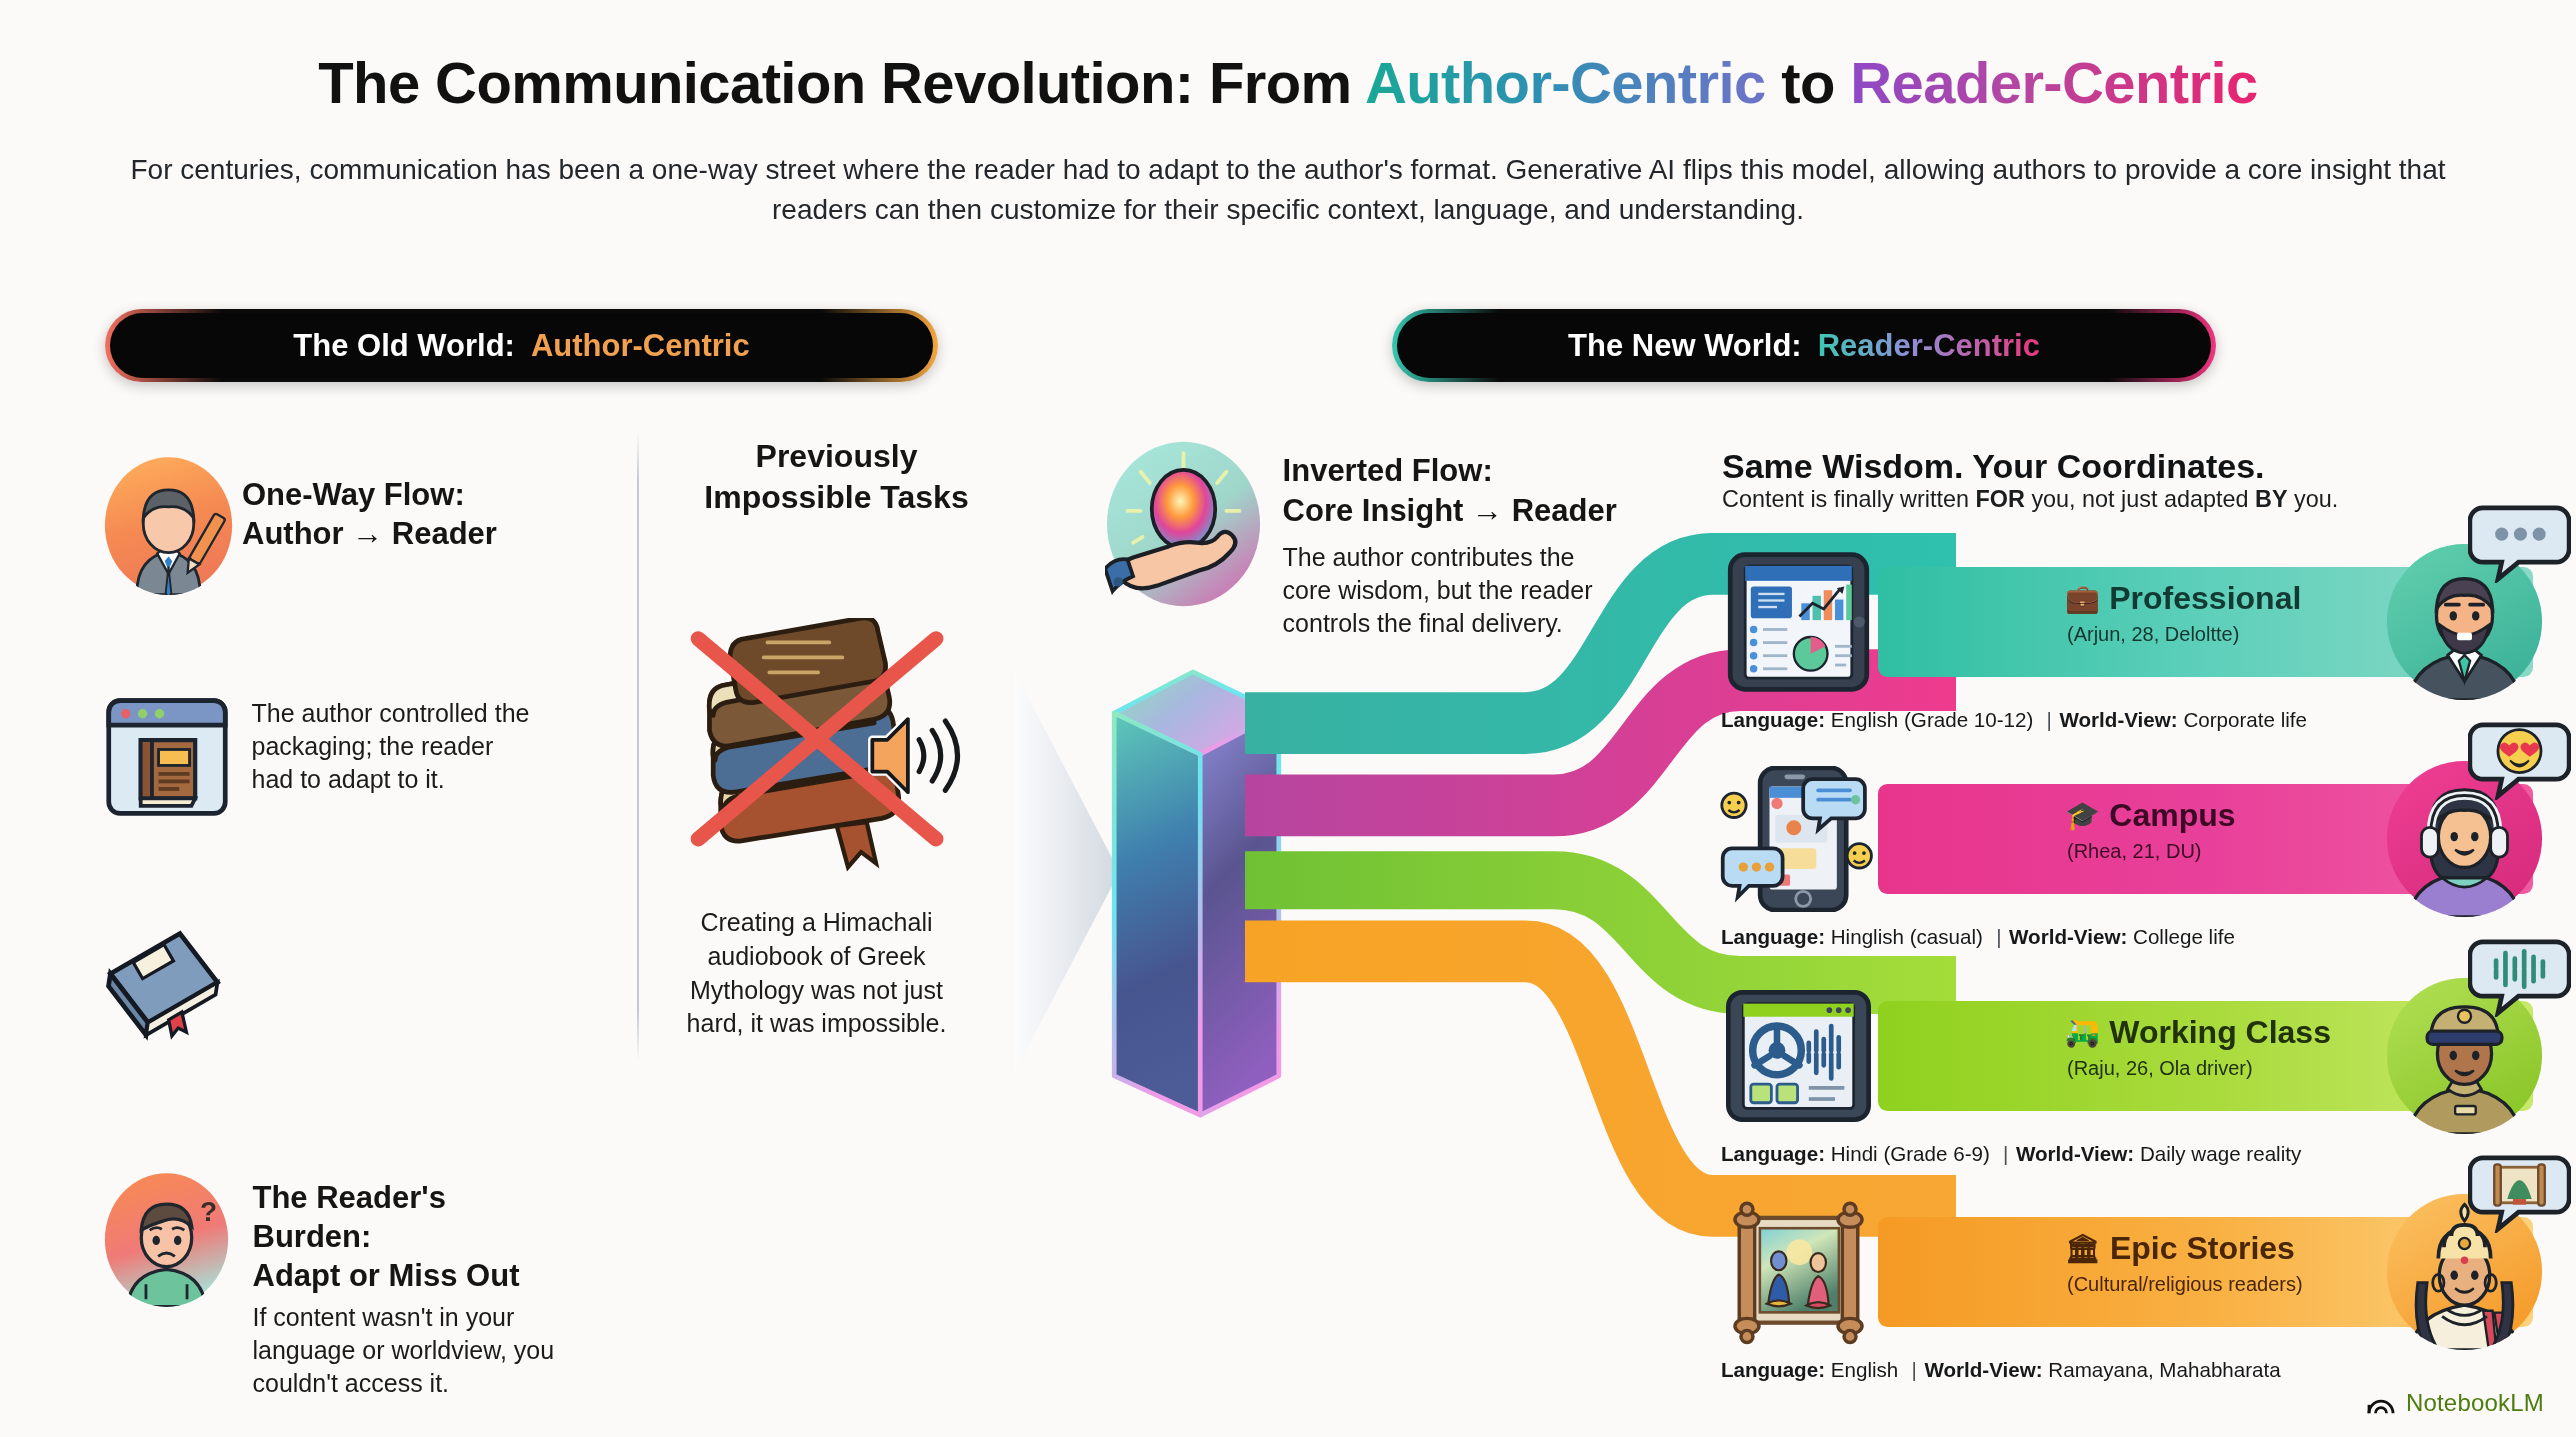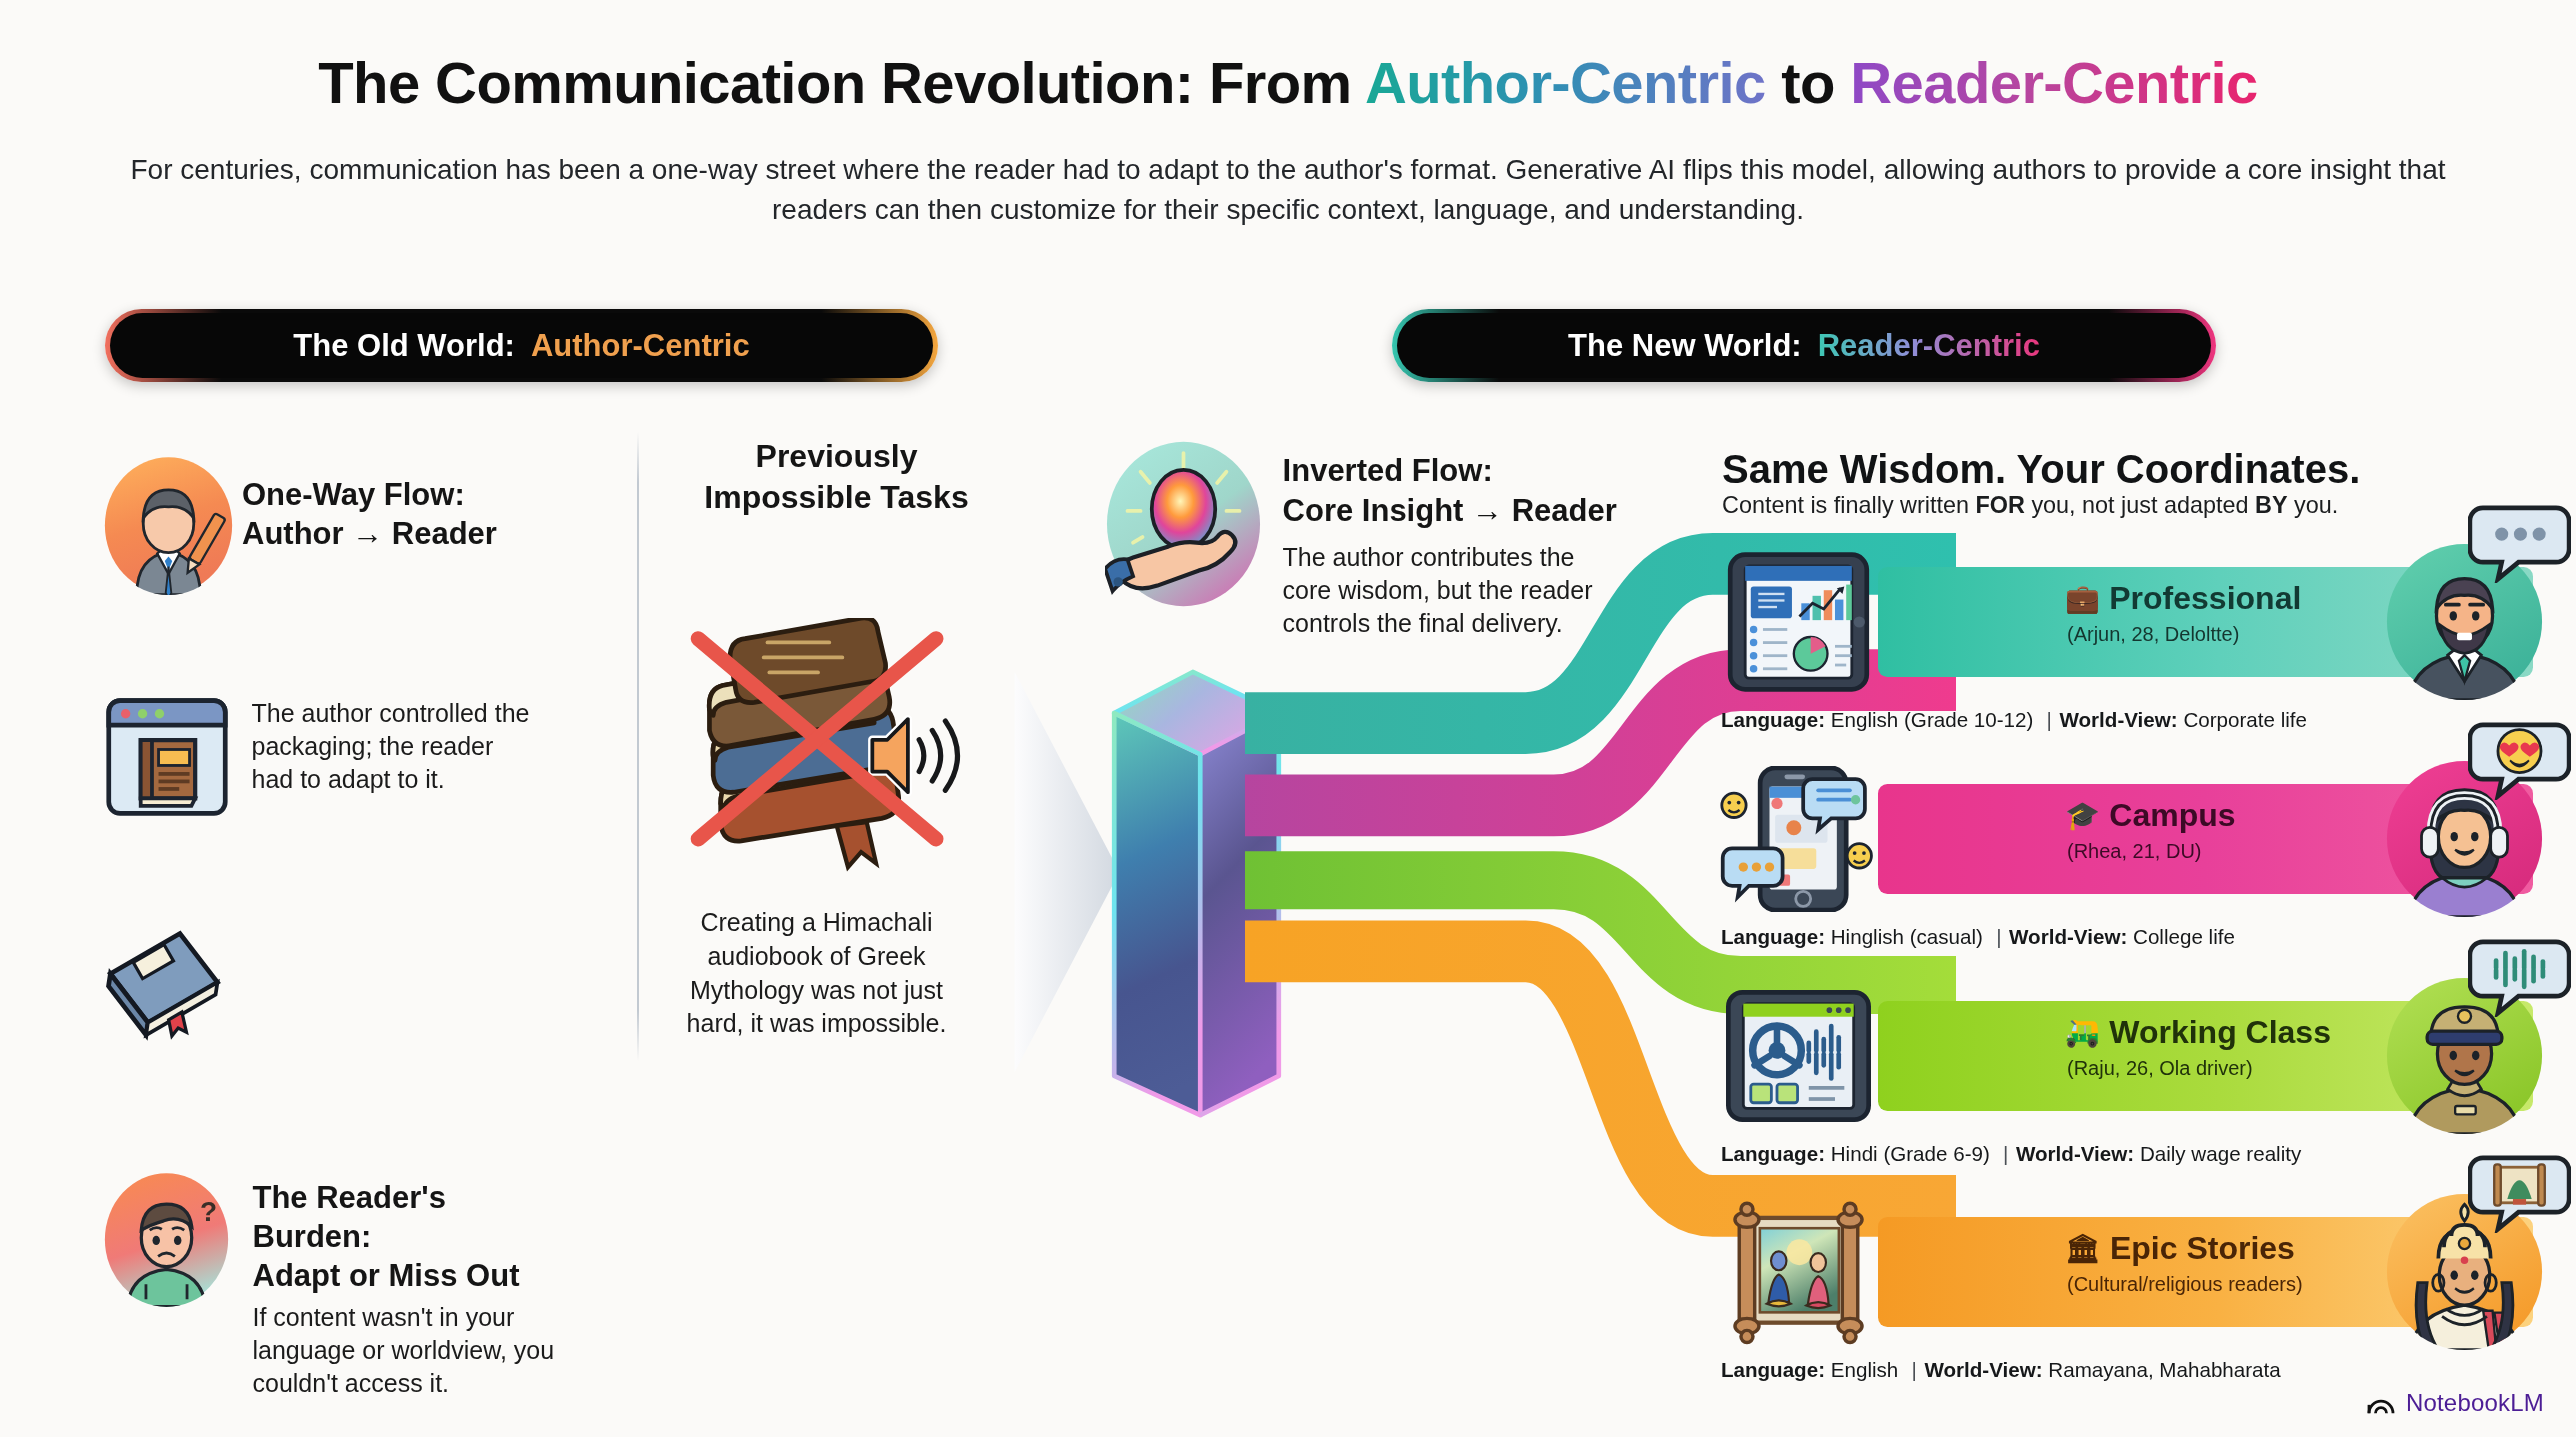--- a/index.html
+++ b/index.html
@@ -94,21 +94,21 @@
   .prow .pmeta {
     position:absolute; left:1.9px; top:167px; font-size:20.6px; color:#16181a; white-space:nowrap;
   }
   .prow .pmeta b { font-weight:700; }
   .prow .pmeta .sep { color:#4a4f55; padding:0 7.5px; font-weight:400; }
   .prow .avatar { position:absolute; right:28px; top:1.9px; width:157px; height:157px; border-radius:50%; }
   .prow .bubble { position:absolute; right:0px; top:-39px; width:103px; height:81px; }
 
   .footer {
     position:absolute; right:32px; bottom:20.6px; display:flex; align-items:center; gap:11.2px;
-    font-size:24px; color:#4c1d95; font-weight:400; letter-spacing:0.2px;
+    font-size:24px; color:#4d7c0f; font-weight:400; letter-spacing:0.2px;
   }
   .em { font-size:28px; line-height:1; }
 </style>
 </head>
 <body>
 
 <div id="stage">
 
   <div class="title">
     <span>The Communication Revolution: From </span><span class="grad-author">Author-Centric</span><span> to </span><span class="grad-reader">Reader-Centric</span>
@@ -379,21 +379,21 @@
     </defs>
     <g fill="none" stroke-linecap="butt">
       <path d="M0 342 H300 C400 342 400 172 500 172 H760" stroke="url(#rb1)" stroke-width="66"></path>
       <path d="M0 430 H330 C430 430 430 296 530 296 H760" stroke="url(#rb2)" stroke-width="66"></path>
       <path d="M0 510 H330 C430 510 430 622 530 622 H760" stroke="url(#rb3)" stroke-width="62"></path>
       <path d="M0 586 H300 C400 586 400 858 500 858 H760" stroke="url(#rb4)" stroke-width="66"></path>
     </g>
   </svg>
 
   <div class="blk" style="left:1722px; top:447px; width:842px;">
-    <div style="font-size:40px; font-weight:700; color:#111315;">Same Wisdom. Your Coordinates.</div>
+    <div style="font-size:34px; font-weight:700; color:#111315;">Same Wisdom. Your Coordinates.</div>
     <div style="font-size:23.4px; color:#1b1d1f; margin-top:0;">
       <span>Content is finally written </span><b>FOR</b><span> you, not just adapted </span><b>BY</b><span> you.</span>
     </div>
   </div>
 
   <div class="prow" style="left:1719px; top:541px; width:852px;">
     <div class="band" style="background:linear-gradient(90deg,#2fbfa2 0%,#5fd0bb 52%,#8ad9c5 100%);"></div>
     <svg class="device" viewBox="0 0 170 156">
       <rect x="12" y="6" width="146" height="144" rx="16" fill="#36404f" stroke="#1c2430" stroke-width="5"></rect>
       <rect x="28" y="18" width="114" height="120" rx="4" fill="#f2f6fa" stroke="#1c2430" stroke-width="3"></rect>

